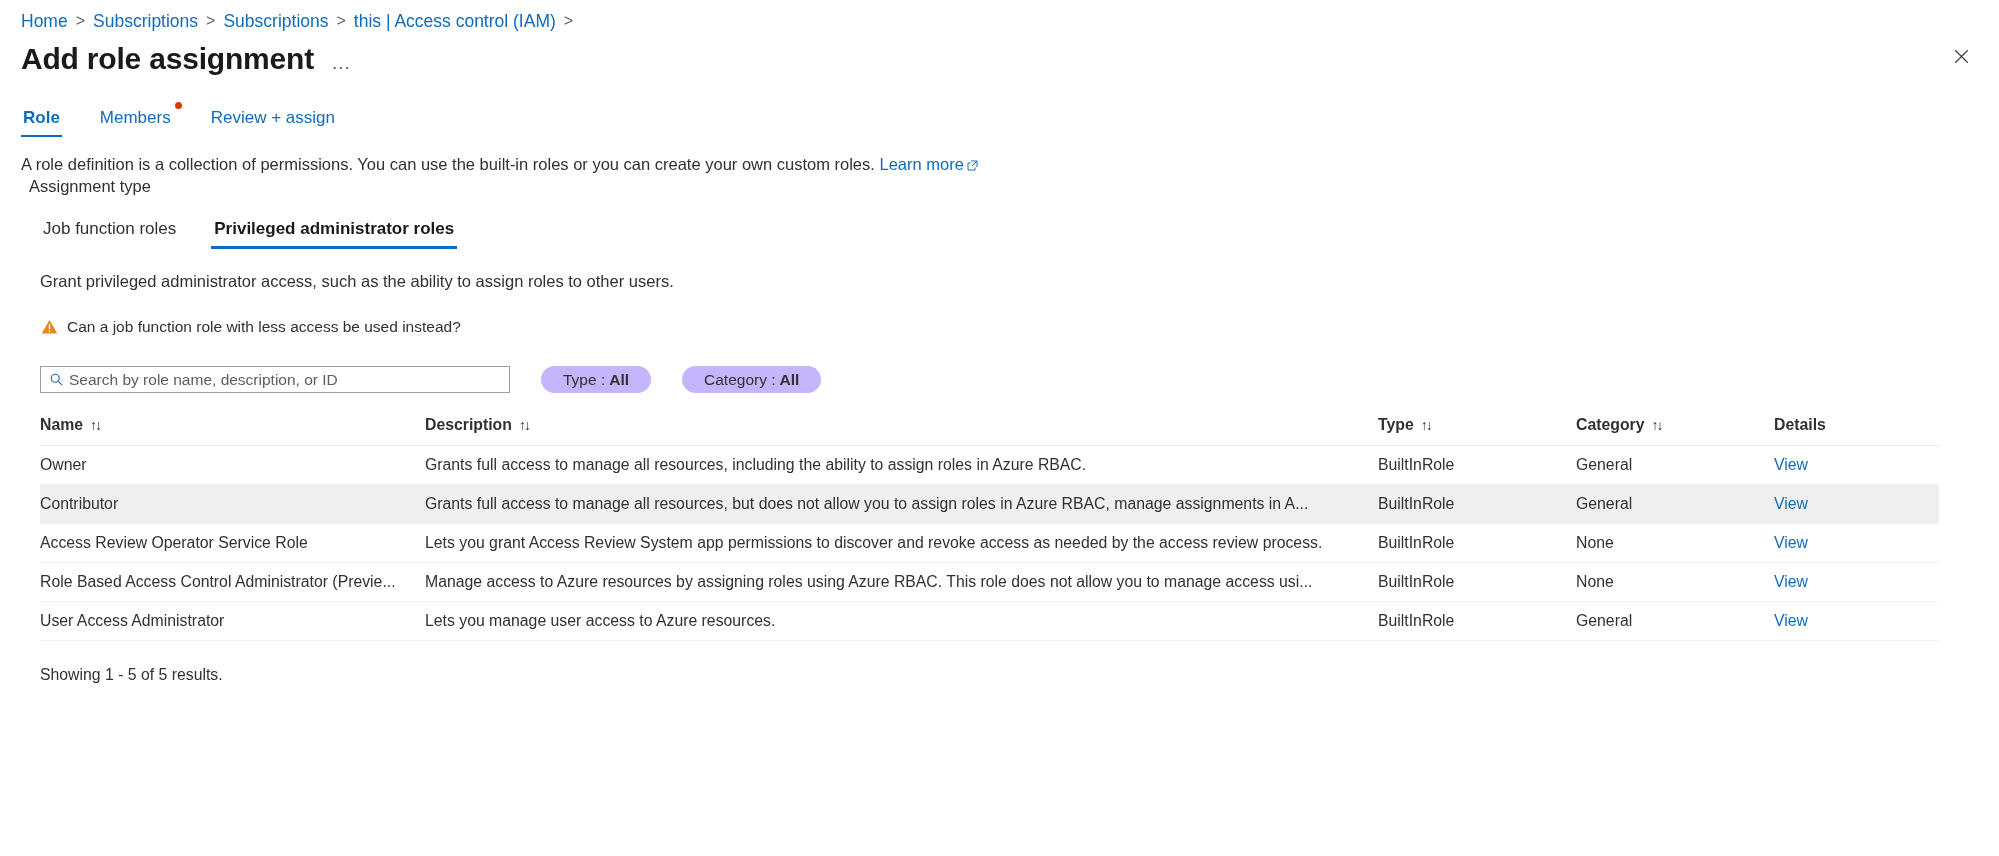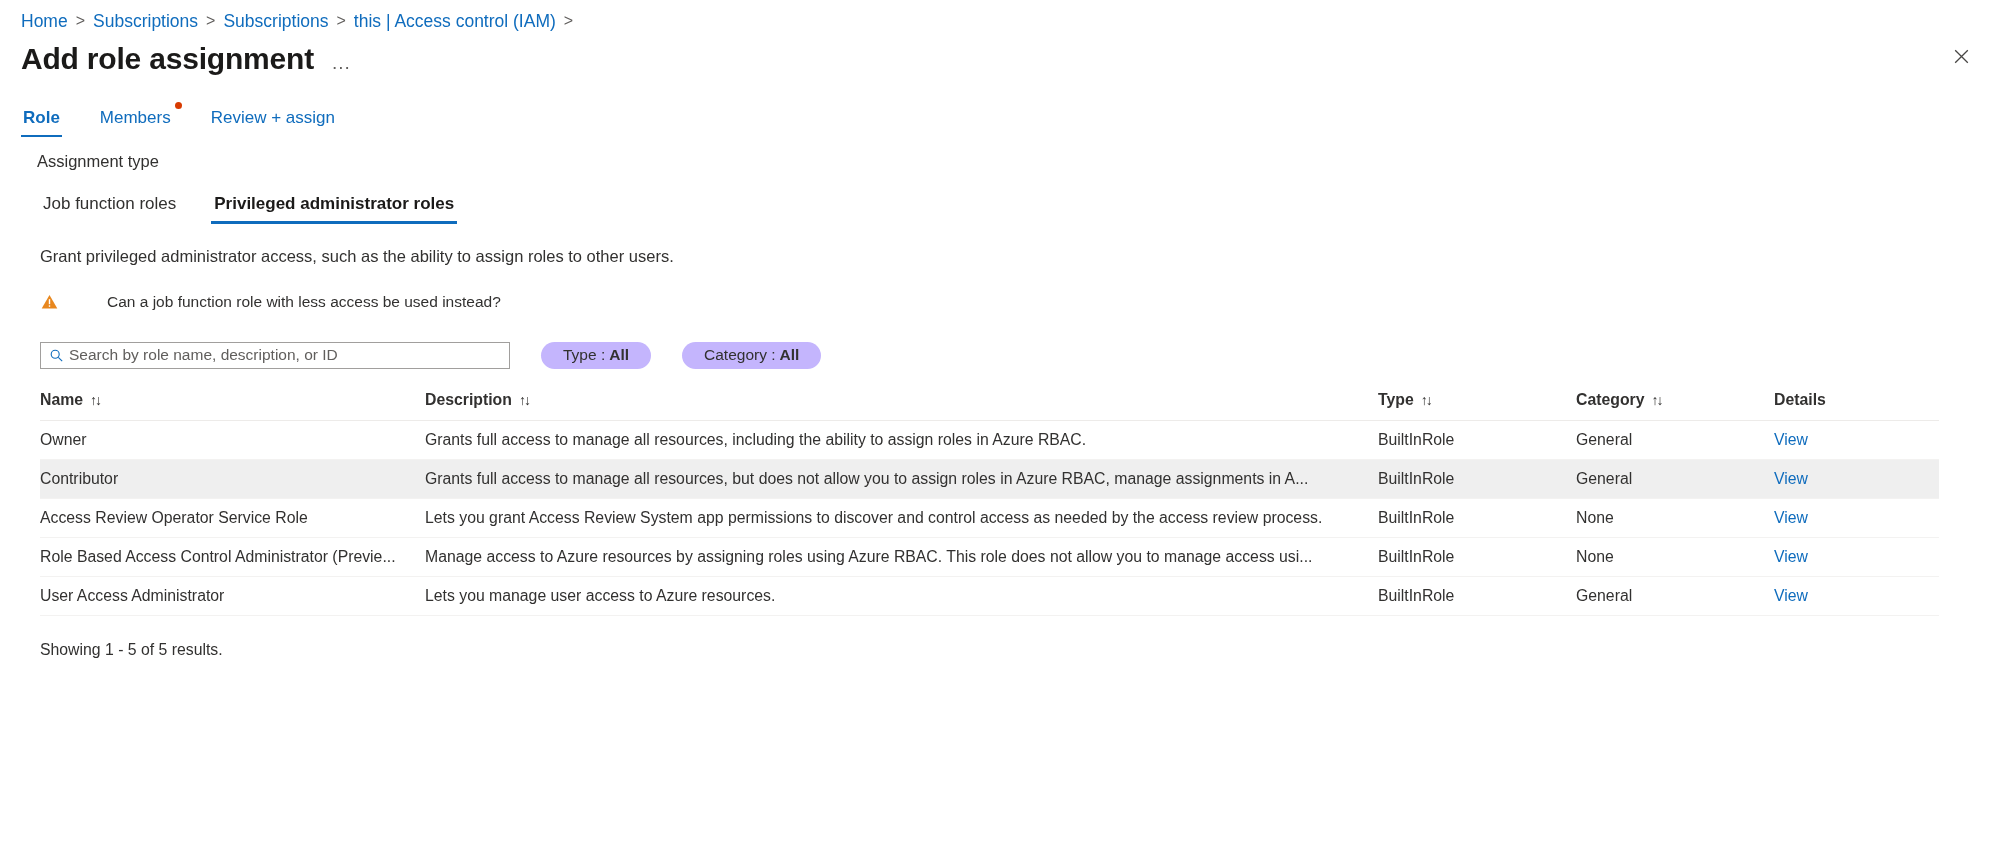--- a/index.html
+++ b/index.html
@@ -132,22 +132,22 @@
     color: #0f6cbd;
     text-decoration: none;
     cursor: pointer;
   }
   .ext-icon {
     display: inline-block;
     vertical-align: -1px;
     margin-left: 3px;
   }
   .assignment-type {
-    padding-left: 37px;
-    margin-top: 13px;
+    padding-left: 29px;
+    margin-top: 0;
     font-size: 16.5px;
     line-height: 22px;
     color: #323130;
   }
 
   
   .pivot {
     display: flex;
     align-items: flex-end;
     padding-left: 40px;
@@ -186,33 +186,32 @@
     color: #323130;
   }
 
   .warn-row {
     display: flex;
     align-items: center;
     margin-top: 25px;
     font-size: 15.5px;
     line-height: 20px;
     color: #323130;
-    gap: 40px;
   }
   .warn-icon {
     width: 18px; height: 18px;
     margin-right: 9px;
     flex: 0 0 auto;
     display: flex; align-items: center; justify-content: center;
   }
 
   
   .toolbar {
     display: flex;
-    align-items: center;
+    align-items: flex-start;
     margin-top: 29px;
     height: 28px;
   }
   .search-box {
     position: relative;
     width: 470px;
     height: 27px;
     border: 1px solid #a19f9d;
     background: #ffffff;
     display: flex;
@@ -346,20 +345,28 @@
       </svg>
     </div>
   </div>
 
   <div class="tabs" id="tabs">
       <div class="tab active"><span>Role</span></div>
       <div class="tab"><span>Members</span><span class="tab-dot"></span></div>
       <div class="tab"><span>Review + assign</span></div>
     </div>
 
+  <div class="lead">
+    <span>A role definition is a collection of permissions. You can use the built-in roles or you can create your own custom roles.</span>
+    <a class="inline-link">Learn more</a><svg class="ext-icon" width="11" height="11" viewBox="0 0 11 11">
+        <path d="M4 1 H10 V7" stroke="#0f6cbd" stroke-width="1" fill="none"></path>
+        <path d="M10 1 L5 6" stroke="#0f6cbd" stroke-width="1" fill="none"></path>
+        <path d="M8 7.5 V10 H1 V3 H3.5" stroke="#0f6cbd" stroke-width="1" fill="none"></path>
+      </svg>
+  </div>
   <div class="assignment-type">Assignment type</div>
 
   <div class="pivot" id="pivot">
       <div class="pivot-item">Job function roles</div>
       <div class="pivot-item active">Privileged administrator roles</div>
     </div>
 
   <div class="pivot-body">
 
     <div class="grant-text">Grant privileged administrator access, such as the ability to assign roles to other users.</div>
@@ -418,21 +425,21 @@
             </tr>
             <tr class="hovered">
               <td class="col-name" title="Contributor">Contributor</td>
               <td class="col-desc" title="Grants full access to manage all resources, but does not allow you to assign roles in Azure RBAC, manage assignments in A...">Grants full access to manage all resources, but does not allow you to assign roles in Azure RBAC, manage assignments in A...</td>
               <td class="col-type" title="BuiltInRole">BuiltInRole</td>
               <td class="col-category" title="General">General</td>
               <td class="col-details"><a class="view-link">View</a></td>
             </tr>
             <tr>
               <td class="col-name" title="Access Review Operator Service Role">Access Review Operator Service Role</td>
-              <td class="col-desc" title="Lets you grant Access Review System app permissions to discover and revoke access as needed by the access review process.">Lets you grant Access Review System app permissions to discover and control access as needed by the access review process.</td>
+              <td class="col-desc" title="Lets you grant Access Review System app permissions to discover and revoke access as needed by the access review process.">Lets you grant Access Review System app permissions to discover and revoke access as needed by the access review process.</td>
               <td class="col-type" title="BuiltInRole">BuiltInRole</td>
               <td class="col-category" title="None">None</td>
               <td class="col-details"><a class="view-link">View</a></td>
             </tr>
             <tr>
               <td class="col-name" title="Role Based Access Control Administrator (Previe...">Role Based Access Control Administrator (Previe...</td>
               <td class="col-desc" title="Manage access to Azure resources by assigning roles using Azure RBAC. This role does not allow you to manage access usi...">Manage access to Azure resources by assigning roles using Azure RBAC. This role does not allow you to manage access usi...</td>
               <td class="col-type" title="BuiltInRole">BuiltInRole</td>
               <td class="col-category" title="None">None</td>
               <td class="col-details"><a class="view-link">View</a></td>

